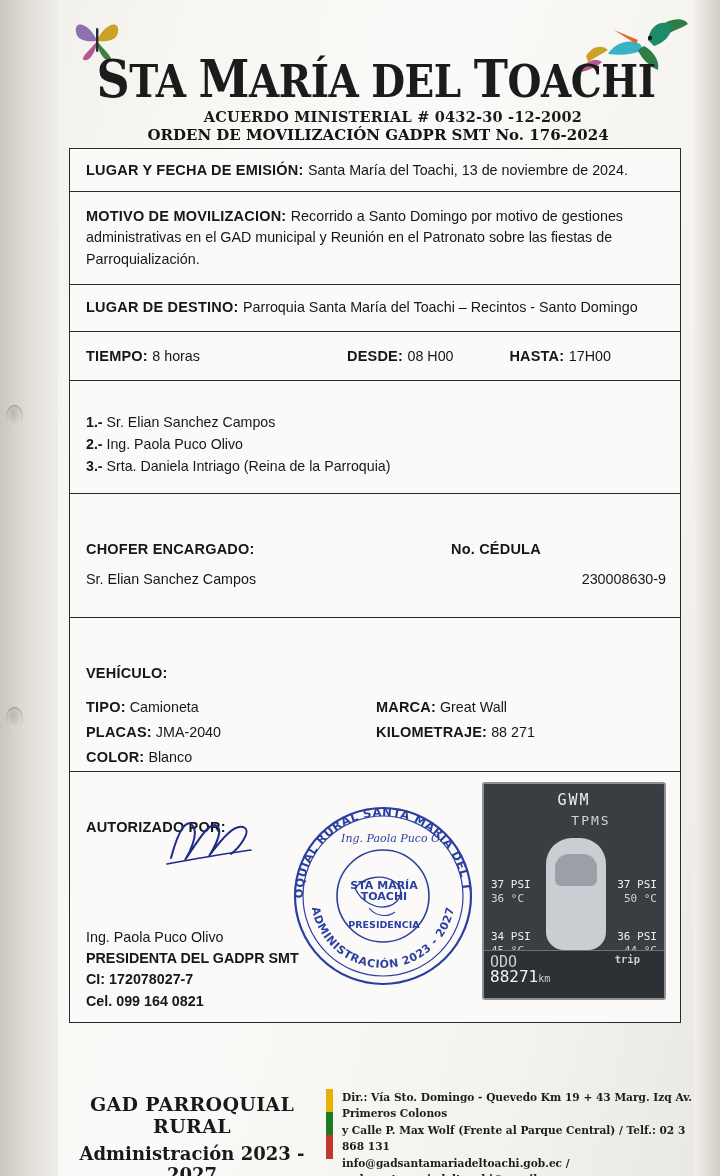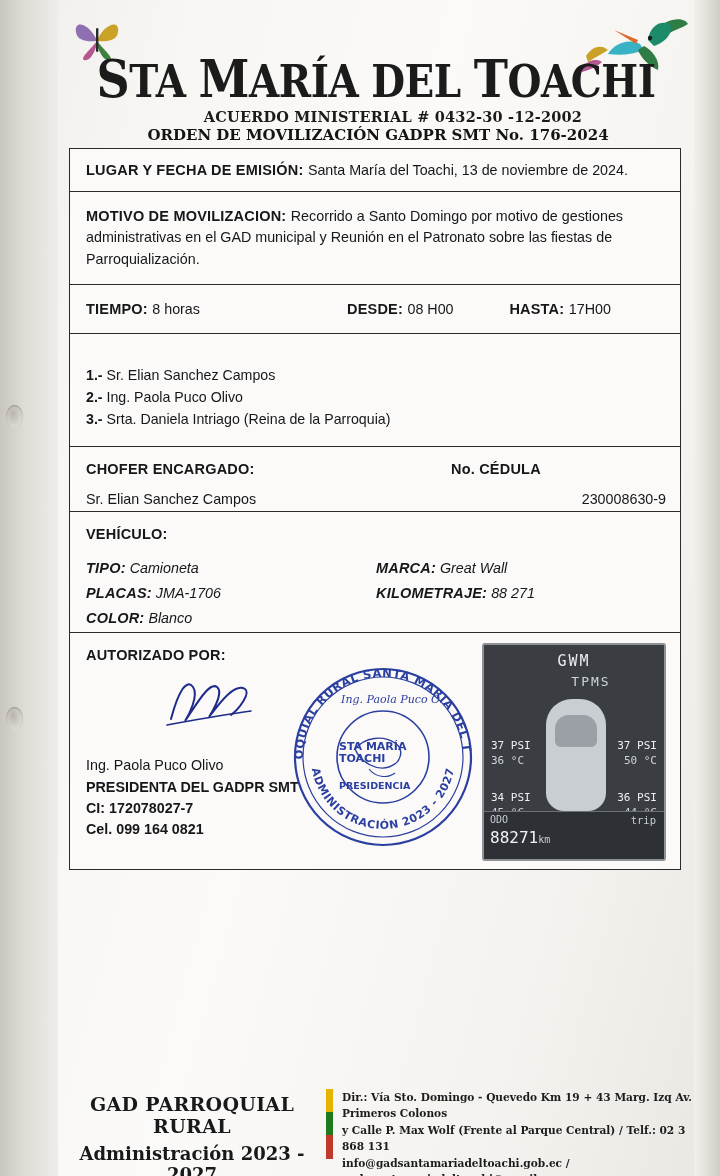--- a/index.html
+++ b/index.html
@@ -82,55 +82,56 @@
     position:absolute; left:69px; top:148px; width:612px;
     border:1.3px solid #2a2a2a;
     background:#fbfaf8;
   }
   .row {
     border-bottom:1.3px solid #2a2a2a;
     padding:12px 14px 12px 16px;
     position:relative;
   }
   .row:last-child { border-bottom:none; }
-  .lbl { font-weight:700; font-size:14.5px; letter-spacing:.2px; }
+  .lbl { font-weight:700; font-size:14.5px; letter-spacing:.2px;margin-top:33px; }
   .val { font-weight:400; font-size:14.3px; }
   .txt { font-size:14.3px; line-height:1.5; }
   .row.motivo { padding-top:14px; padding-bottom:14px; }
   .row.origen { padding-top:13px; padding-bottom:13px; }
   .tiempo-row { display:flex; align-items:center; padding:15px 14px 15px 16px; }
   .tiempo-row .c1 { width:45%; }
   .tiempo-row .c2 { width:28%; }
   .tiempo-row .c3 { width:27%; text-align:left; }
   .deleg-row { padding:14px 14px 16px 16px; }
   .deleg-list { margin-top:16px; font-size:14.2px; line-height:1.55; }
   .deleg-list .num { font-weight:700; }
-  .chofer-row { padding:14px 14px 4px 16px; }
+  .chofer-row { padding:14px 14px 30px 16px; }
   .chofer-head { display:flex; }
   .chofer-head .l { flex:1; }
   .chofer-head .r { width:215px; }
   .chofer-body { display:flex; margin-top:14px; }
   .chofer-body .l { flex:1; font-size:14.3px; }
   .chofer-body .r { width:215px; font-size:14.3px;text-align:right; }
   .veh-row { padding:14px 14px 1px 16px; }
-  .veh-grid { display:flex; margin-top:14px;font-style:italic; }
+  .veh-grid { display:flex; margin-top:14px; }
   .veh-col { width:50%; line-height:1.72; font-size:14.3px; }
   .auth-row { padding:14px 14px 10px 16px; min-height:236px; position:relative; }
   .auth-sign { margin-top:92px; font-size:14.3px; line-height:1.5; }
   .auth-sign .b { font-weight:700; }
 
   
   .scribble { position:absolute; left:95px; top:38px; width:90px; height:62px; }
   
   .stamp {
     position:absolute; left:213px; top:24px; width:200px; height:200px;
     color:#2b3fa0;
   }
   .stamp-inner {
     position:absolute; left:56px; top:62px; width:90px; height:78px;
+    text-align:center;
     font-family:"DejaVu Sans", sans-serif;
     color:#2b3fa0;
   }
   .stamp-inner .l1 { font-size:11px; font-weight:700; line-height:1.05; margin-top:22px; }
   .stamp-inner .l2 { font-size:9.5px; font-weight:700; margin-top:16px; }
   .stamp-name {
     position:absolute; left:262px; top:60px; width:120px;
     font-family:"DejaVu Serif", serif;
     font-style:italic; font-size:11px; color:#2b3fa0; text-align:center;
   }
@@ -163,22 +164,22 @@
   .tpms .cell .psi { color:#eef1f3; }
   .tpms .cell .tc  { color:#cfd4d8; }
   .tpms .fl { left:7px;  top:60px; }
   .tpms .fr { right:7px; top:60px; text-align:right; }
   .tpms .rl { left:7px;  top:112px; }
   .tpms .rr { right:7px; top:112px; text-align:right; }
   .tpms .bottombar {
     position:absolute; left:0; bottom:0; width:100%; height:48px;
     background:#2d3035; border-top:1px solid #6d7176;
   }
-  .tpms .odo-l { position:absolute; left:6px; top:2px; font-size:10px; color:#c9ced3; }
-  .tpms .odo-r { position:absolute; right:8px; top:2px; font-size:10.5px; color:#c9ced3; }
+  .tpms .odo-l { position:absolute; left:6px; top:2px; font-size:15px; color:#c9ced3; }
+  .tpms .odo-r { position:absolute; right:24px; top:2px; font-size:10.5px; color:#c9ced3;font-weight:bold; }
   .tpms .odo-v { position:absolute; left:6px; top:16px; font-size:16px; color:#f0f3f5; }
   .tpms .odo-u { font-size:10px; color:#c9ced3; }
   .tpms .trip-v { position:absolute; right:8px; top:16px; font-size:16px; color:#f0f3f5;margin-top:45px; }
 
   
   .footer {
     position:absolute; left:58px; top:1085px; width:648px; height:84px;
   }
   .footer-left {
     position:absolute; left:14px; top:8px; width:240px; text-align:center;
@@ -234,20 +235,24 @@
       <span class="lbl">LUGAR Y FECHA DE EMISIÓN:</span>
       <span class="val">Santa María del Toachi, 13 de noviembre de 2024.</span>
     </div>
 
     <div class="row motivo">
       <span class="lbl">MOTIVO DE MOVILIZACION:</span>
       <span class="txt">Recorrido a Santo Domingo por motivo de gestiones administrativas en el GAD municipal y Reunión en el Patronato sobre las fiestas de Parroquialización.</span>
     </div>
 
 
+    <div class="row">
+      <span class="lbl">LUGAR DE DESTINO:</span>
+      <span class="txt">Parroquia Santa María del Toachi – Recintos - Santo Domingo</span>
+    </div>
 
     <div class="row tiempo-row">
       <div class="c1">
         <span class="lbl">TIEMPO:</span>
         <span class="val">8 horas</span>
       </div>
       <div class="c2">
         <span class="lbl">DESDE:</span>
         <span class="val">08 H00</span>
       </div>
@@ -285,21 +290,21 @@
       </div>
     </div>
 
     <div class="row veh-row">
       <div class="lbl">VEHÍCULO:</div>
       <div class="veh-grid">
         <div class="veh-col">
           <div><span class="lbl">TIPO:</span>
                <span class="val">Camioneta</span></div>
           <div><span class="lbl">PLACAS:</span>
-               <span class="val">JMA-1706</span></div>
+               <span class="val">JMA-2040</span></div>
           <div><span class="lbl">COLOR:</span>
                <span class="val">Blanco</span></div>
         </div>
         <div class="veh-col">
           <div><span class="lbl">MARCA:</span>
                <span class="val">Great Wall</span></div>
           <div><span class="lbl">KILOMETRAJE:</span>
                <span class="val">88 271</span></div>
         </div>
       </div>

